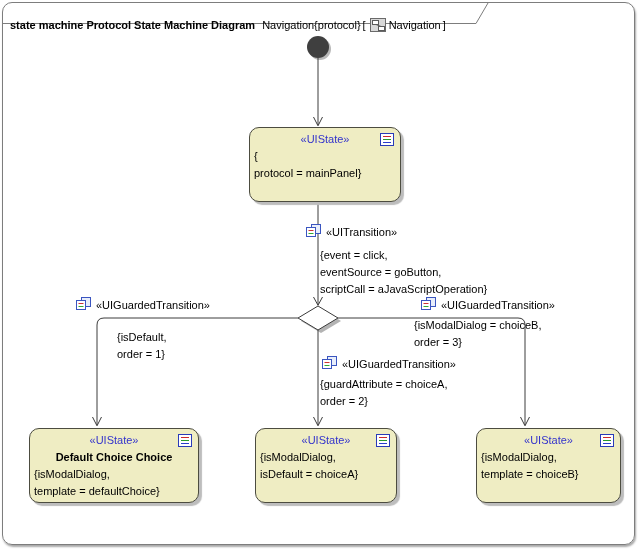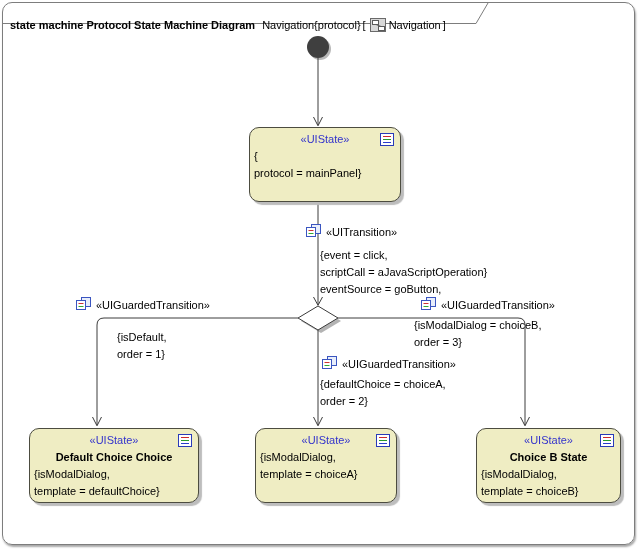--- a/index.html
+++ b/index.html
@@ -101,22 +101,22 @@
         <rect x="5.5" y="0.5" width="9" height="9" fill="#e8eefb" stroke="#3a55c0"></rect>
         <rect x="0.5" y="3.5" width="9" height="9" fill="#ffffff" stroke="#3a55c0"></rect>
         <line x1="2.5" y1="6.5" x2="7.5" y2="6.5" stroke="#cc3333"></line>
         <line x1="2.5" y1="9.5" x2="7.5" y2="9.5" stroke="#33aa33"></line>
       </svg>
     </span>
     <span>«UITransition»</span>
   </div>
   <div class="tprops" style="left:320px; top:247px;">
     <div>{event = click,</div>
+    <div>eventSource = goButton,</div>
     <div>scriptCall = aJavaScriptOperation}</div>
-    <div>eventSource = goButton,</div>
   </div>
 
   <div class="tstereo" style="left:76px; top:297px;">
     <span>
       <svg width="16" height="14">
         <rect x="5.5" y="0.5" width="9" height="9" fill="#e8eefb" stroke="#3a55c0"></rect>
         <rect x="0.5" y="3.5" width="9" height="9" fill="#ffffff" stroke="#3a55c0"></rect>
         <line x1="2.5" y1="6.5" x2="7.5" y2="6.5" stroke="#cc3333"></line>
         <line x1="2.5" y1="9.5" x2="7.5" y2="9.5" stroke="#33aa33"></line>
       </svg>
@@ -149,21 +149,21 @@
       <svg width="16" height="14">
         <rect x="5.5" y="0.5" width="9" height="9" fill="#e8eefb" stroke="#3a55c0"></rect>
         <rect x="0.5" y="3.5" width="9" height="9" fill="#ffffff" stroke="#3a55c0"></rect>
         <line x1="2.5" y1="6.5" x2="7.5" y2="6.5" stroke="#cc3333"></line>
         <line x1="2.5" y1="9.5" x2="7.5" y2="9.5" stroke="#33aa33"></line>
       </svg>
     </span>
     <span>«UIGuardedTransition»</span>
   </div>
   <div class="tprops" style="left:320px; top:376px;">
-    <div>{defaultChoice = choiceA,</div>
+    <div>{guardAttribute = choiceA,</div>
     <div>order = 2}</div>
   </div>
 
   <div class="state" style="left:20px; top:428px; width:170px; height:75px;">
     <span class="comp-icon">
       <svg width="14" height="13">
         <rect x="0.5" y="0.5" width="13" height="12" fill="#ffffff" stroke="#2a3bb8"></rect>
         <line x1="3" y1="3.5" x2="11" y2="3.5" stroke="#cc2a2a"></line>
         <line x1="3" y1="6.5" x2="11" y2="6.5" stroke="#2a9a2a"></line>
         <line x1="3" y1="9.5" x2="11" y2="9.5" stroke="#2a3bcc"></line>
@@ -179,31 +179,30 @@
     <span class="comp-icon">
       <svg width="14" height="13">
         <rect x="0.5" y="0.5" width="13" height="12" fill="#ffffff" stroke="#2a3bb8"></rect>
         <line x1="3" y1="3.5" x2="11" y2="3.5" stroke="#cc2a2a"></line>
         <line x1="3" y1="6.5" x2="11" y2="6.5" stroke="#2a9a2a"></line>
         <line x1="3" y1="9.5" x2="11" y2="9.5" stroke="#2a3bcc"></line>
       </svg>
     </span>
     <div class="stereo">«UIState»</div>
     <div class="prop">{isModalDialog,</div>
-    <div class="prop">template = choiceA}</div>
+    <div class="prop">isDefault = choiceA}</div>
   </div>
 
   <div class="state" style="left:467px; top:428px; width:145px; height:75px;">
     <span class="comp-icon">
       <svg width="14" height="13">
         <rect x="0.5" y="0.5" width="13" height="12" fill="#ffffff" stroke="#2a3bb8"></rect>
         <line x1="3" y1="3.5" x2="11" y2="3.5" stroke="#cc2a2a"></line>
         <line x1="3" y1="6.5" x2="11" y2="6.5" stroke="#2a9a2a"></line>
         <line x1="3" y1="9.5" x2="11" y2="9.5" stroke="#2a3bcc"></line>
       </svg>
     </span>
     <div class="stereo">«UIState»</div>
-    <div class="sname">Choice B State</div>
     <div class="prop">{isModalDialog,</div>
     <div class="prop">template = choiceB}</div>
   </div>
 
 </div>
 
 </body></html>

